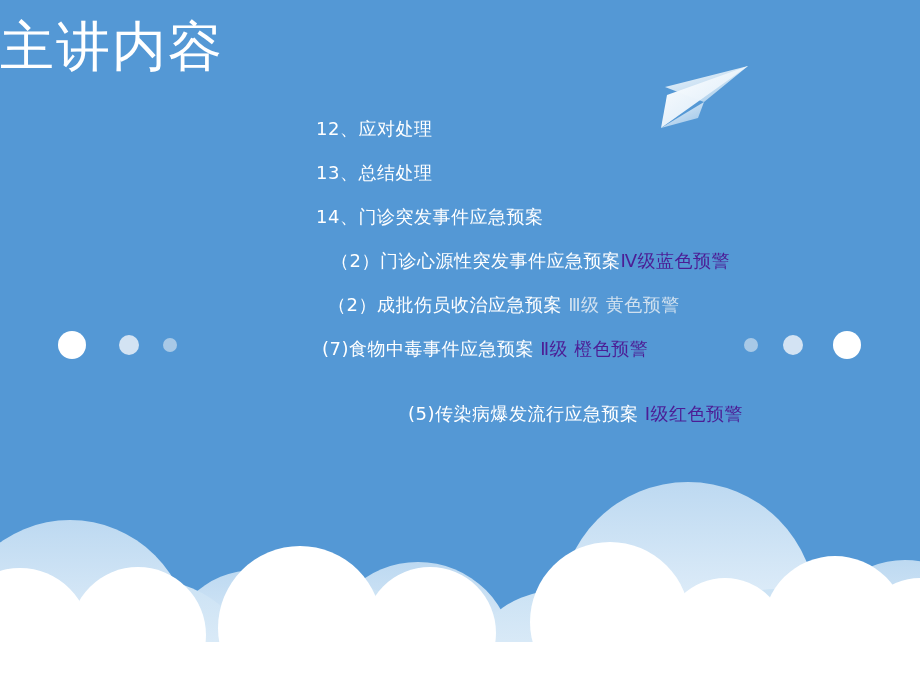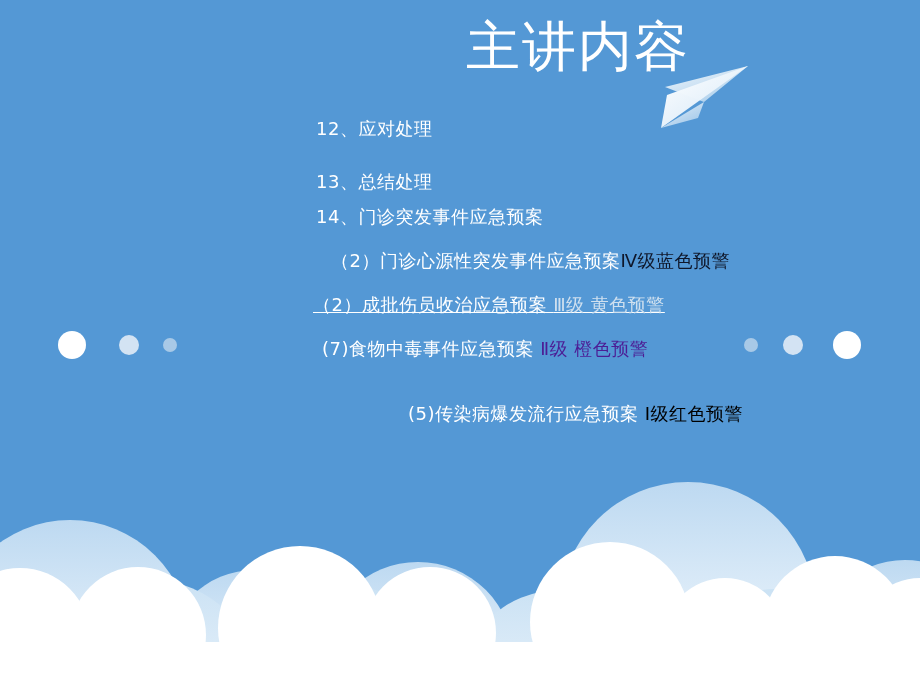--- a/index.html
+++ b/index.html
@@ -16,21 +16,20 @@
     font-family: "DejaVu Sans", "Liberation Sans", sans-serif;
     -webkit-font-smoothing: antialiased;
   }
 
   
   #slide-title {
     position: absolute;
     left: 0;
     top: 14px;
     width: 690px;
-    text-align: right;
     color: #ffffff;
     font-size: 54px;
     line-height: 66px;
     letter-spacing: 2px;
     font-weight: 400;
     white-space: nowrap;
   }
 
   
   #plane {
@@ -66,30 +65,30 @@
     width: 920px;
   }
   .line {
     position: absolute;
     color: #ffffff;
     font-size: 18px;
     line-height: 30px;
     white-space: nowrap;
     letter-spacing: 0.5px;
   }
-  .lvl-blue   { color: #0f172a; }
+  .lvl-blue   { color: #4c1d95; }
   .lvl-gray   { color: #cfe0ef; }
   .lvl-orange { color: #4c1d95; }
-  .lvl-red    { color: #000000; }
+  .lvl-red    { color: #4c1d95; }
 
   #line-0 { left: 316px; top: 8px;   }
-  #line-1 { left: 316px; top: 61px;  }
+  #line-1 { left: 316px; top: 52px;  }
   #line-2 { left: 316px; top: 96px;  }
   #line-3 { left: 331px; top: 140px; }
-  #line-4 { left: 313px; top: 184px; text-decoration: underline; }
+  #line-4 { left: 328px; top: 184px; }
   #line-5 { left: 322px; top: 228px; }
   #line-6 { left: 408px; top: 293px; }
 
   
   #clouds {
     position: absolute;
     left: 0;
     bottom: 0;
     width: 920px;
     height: 230px;

